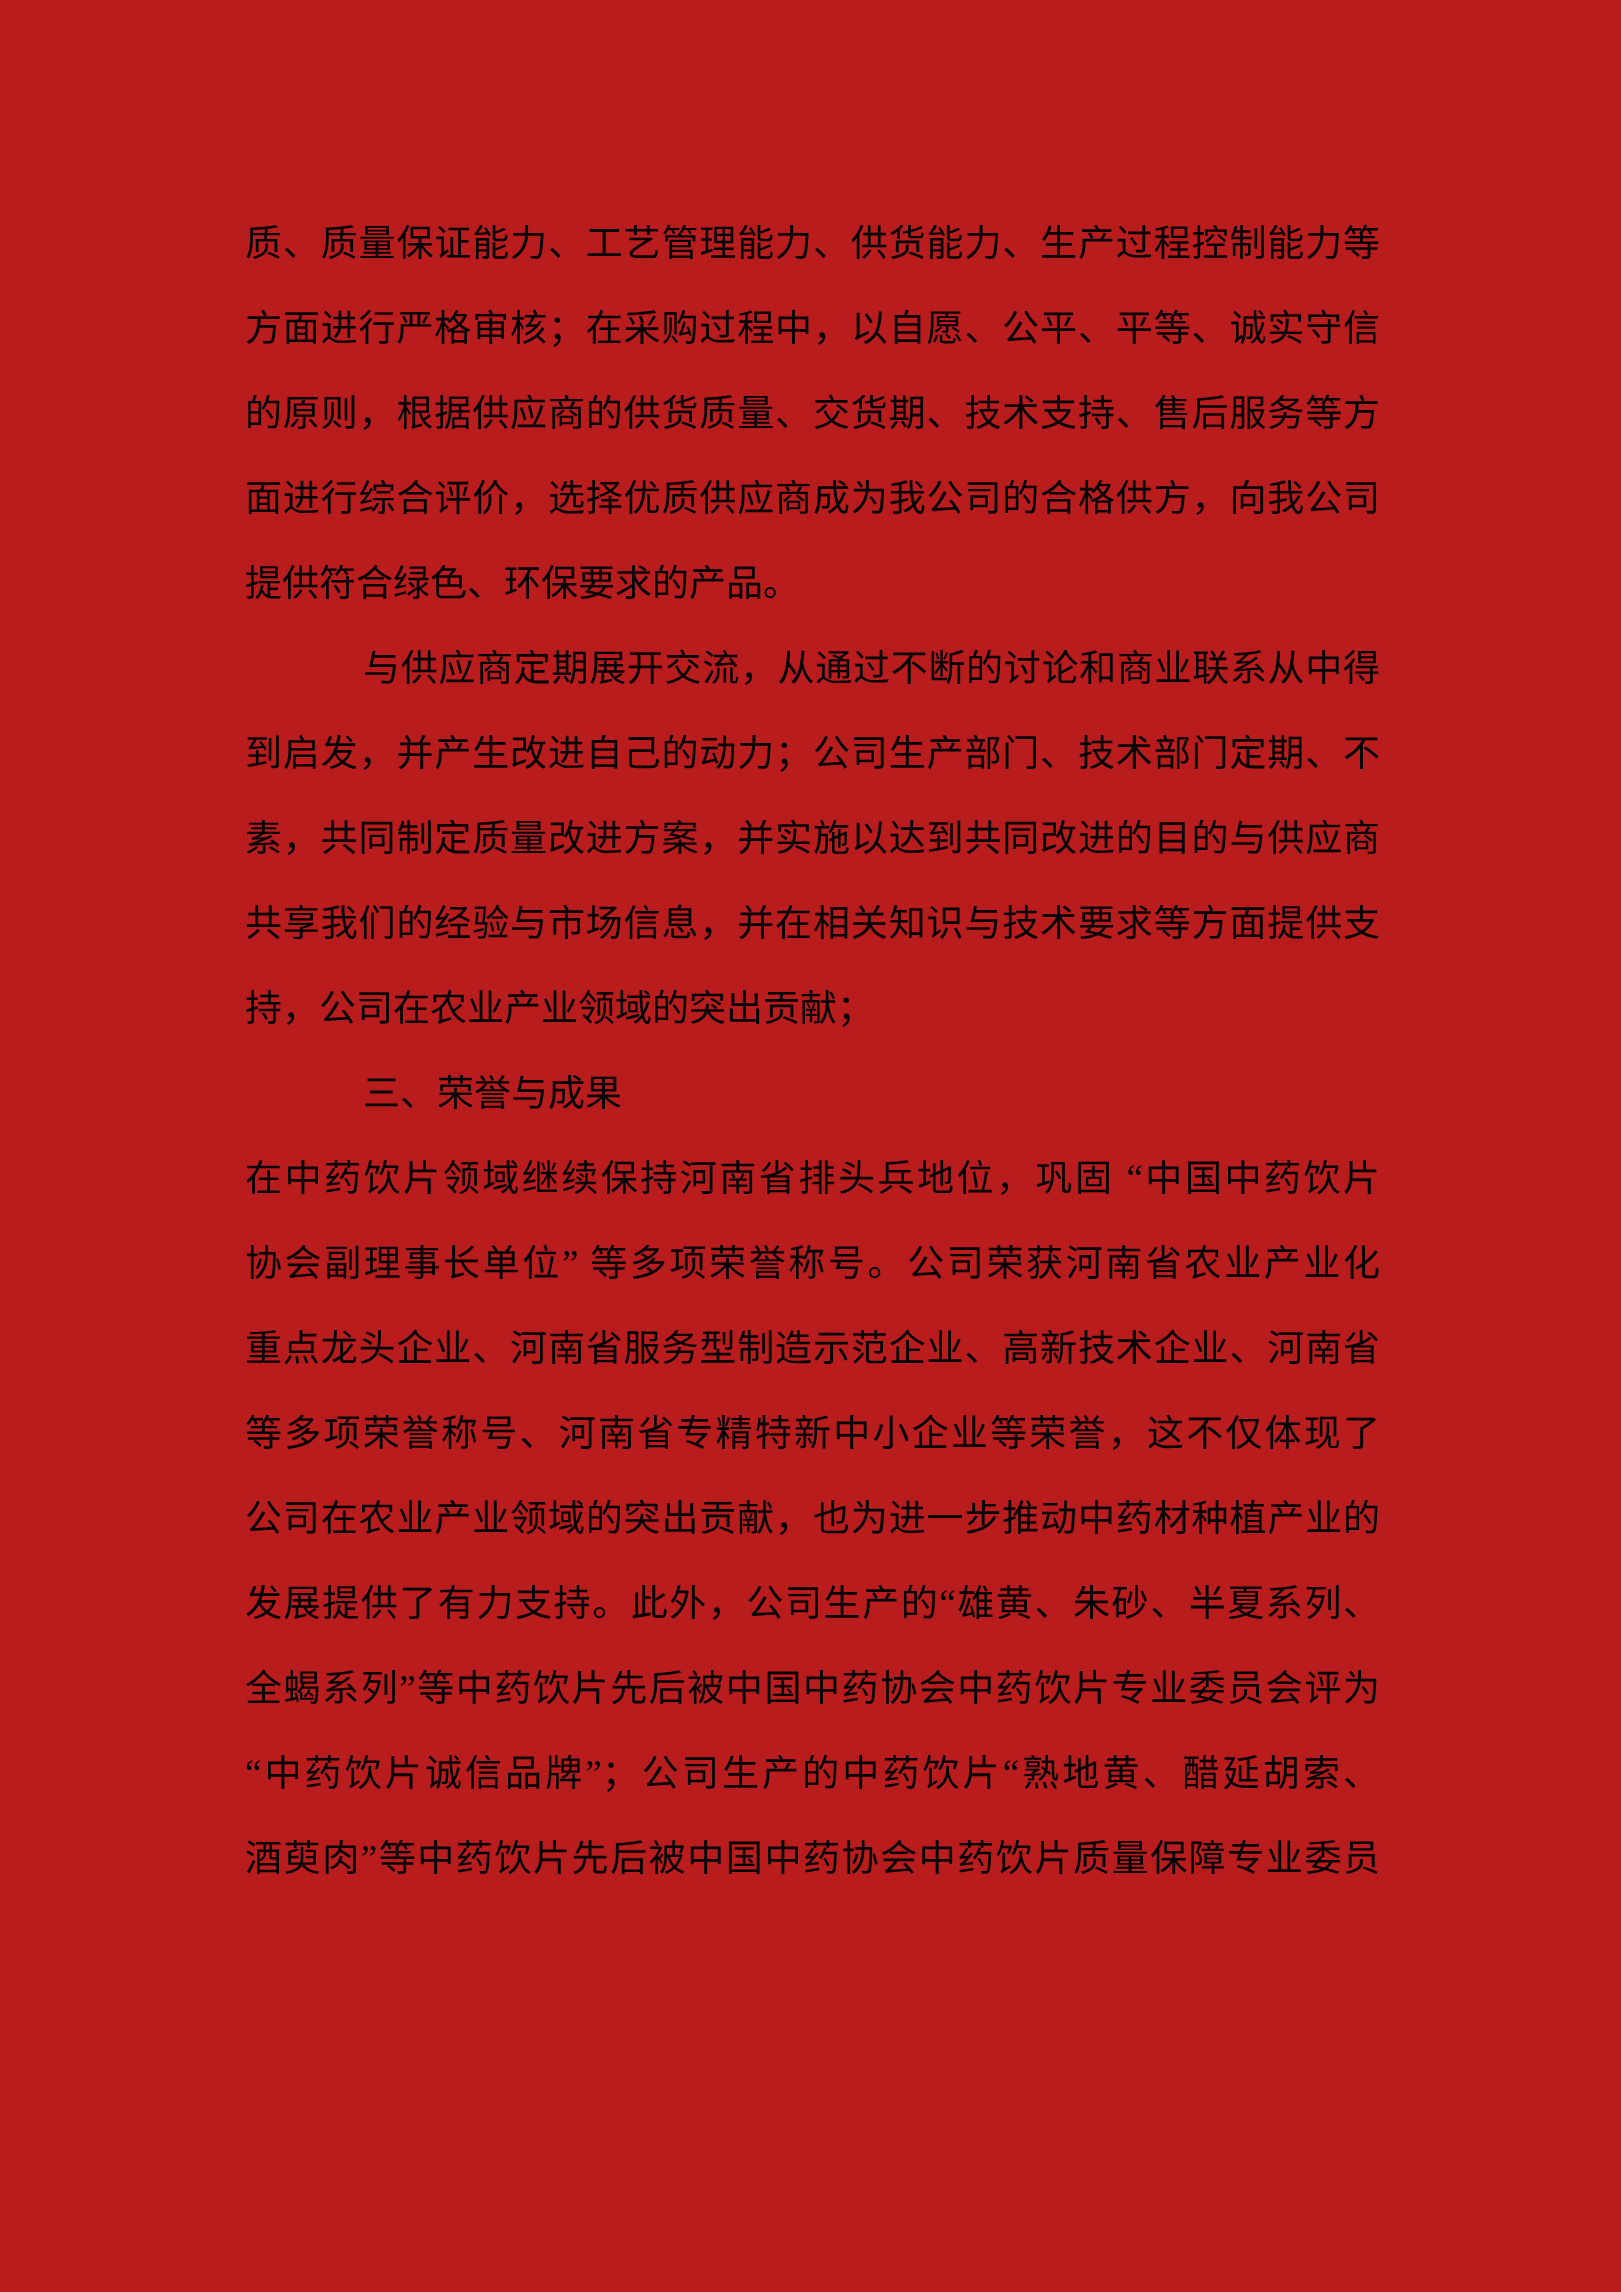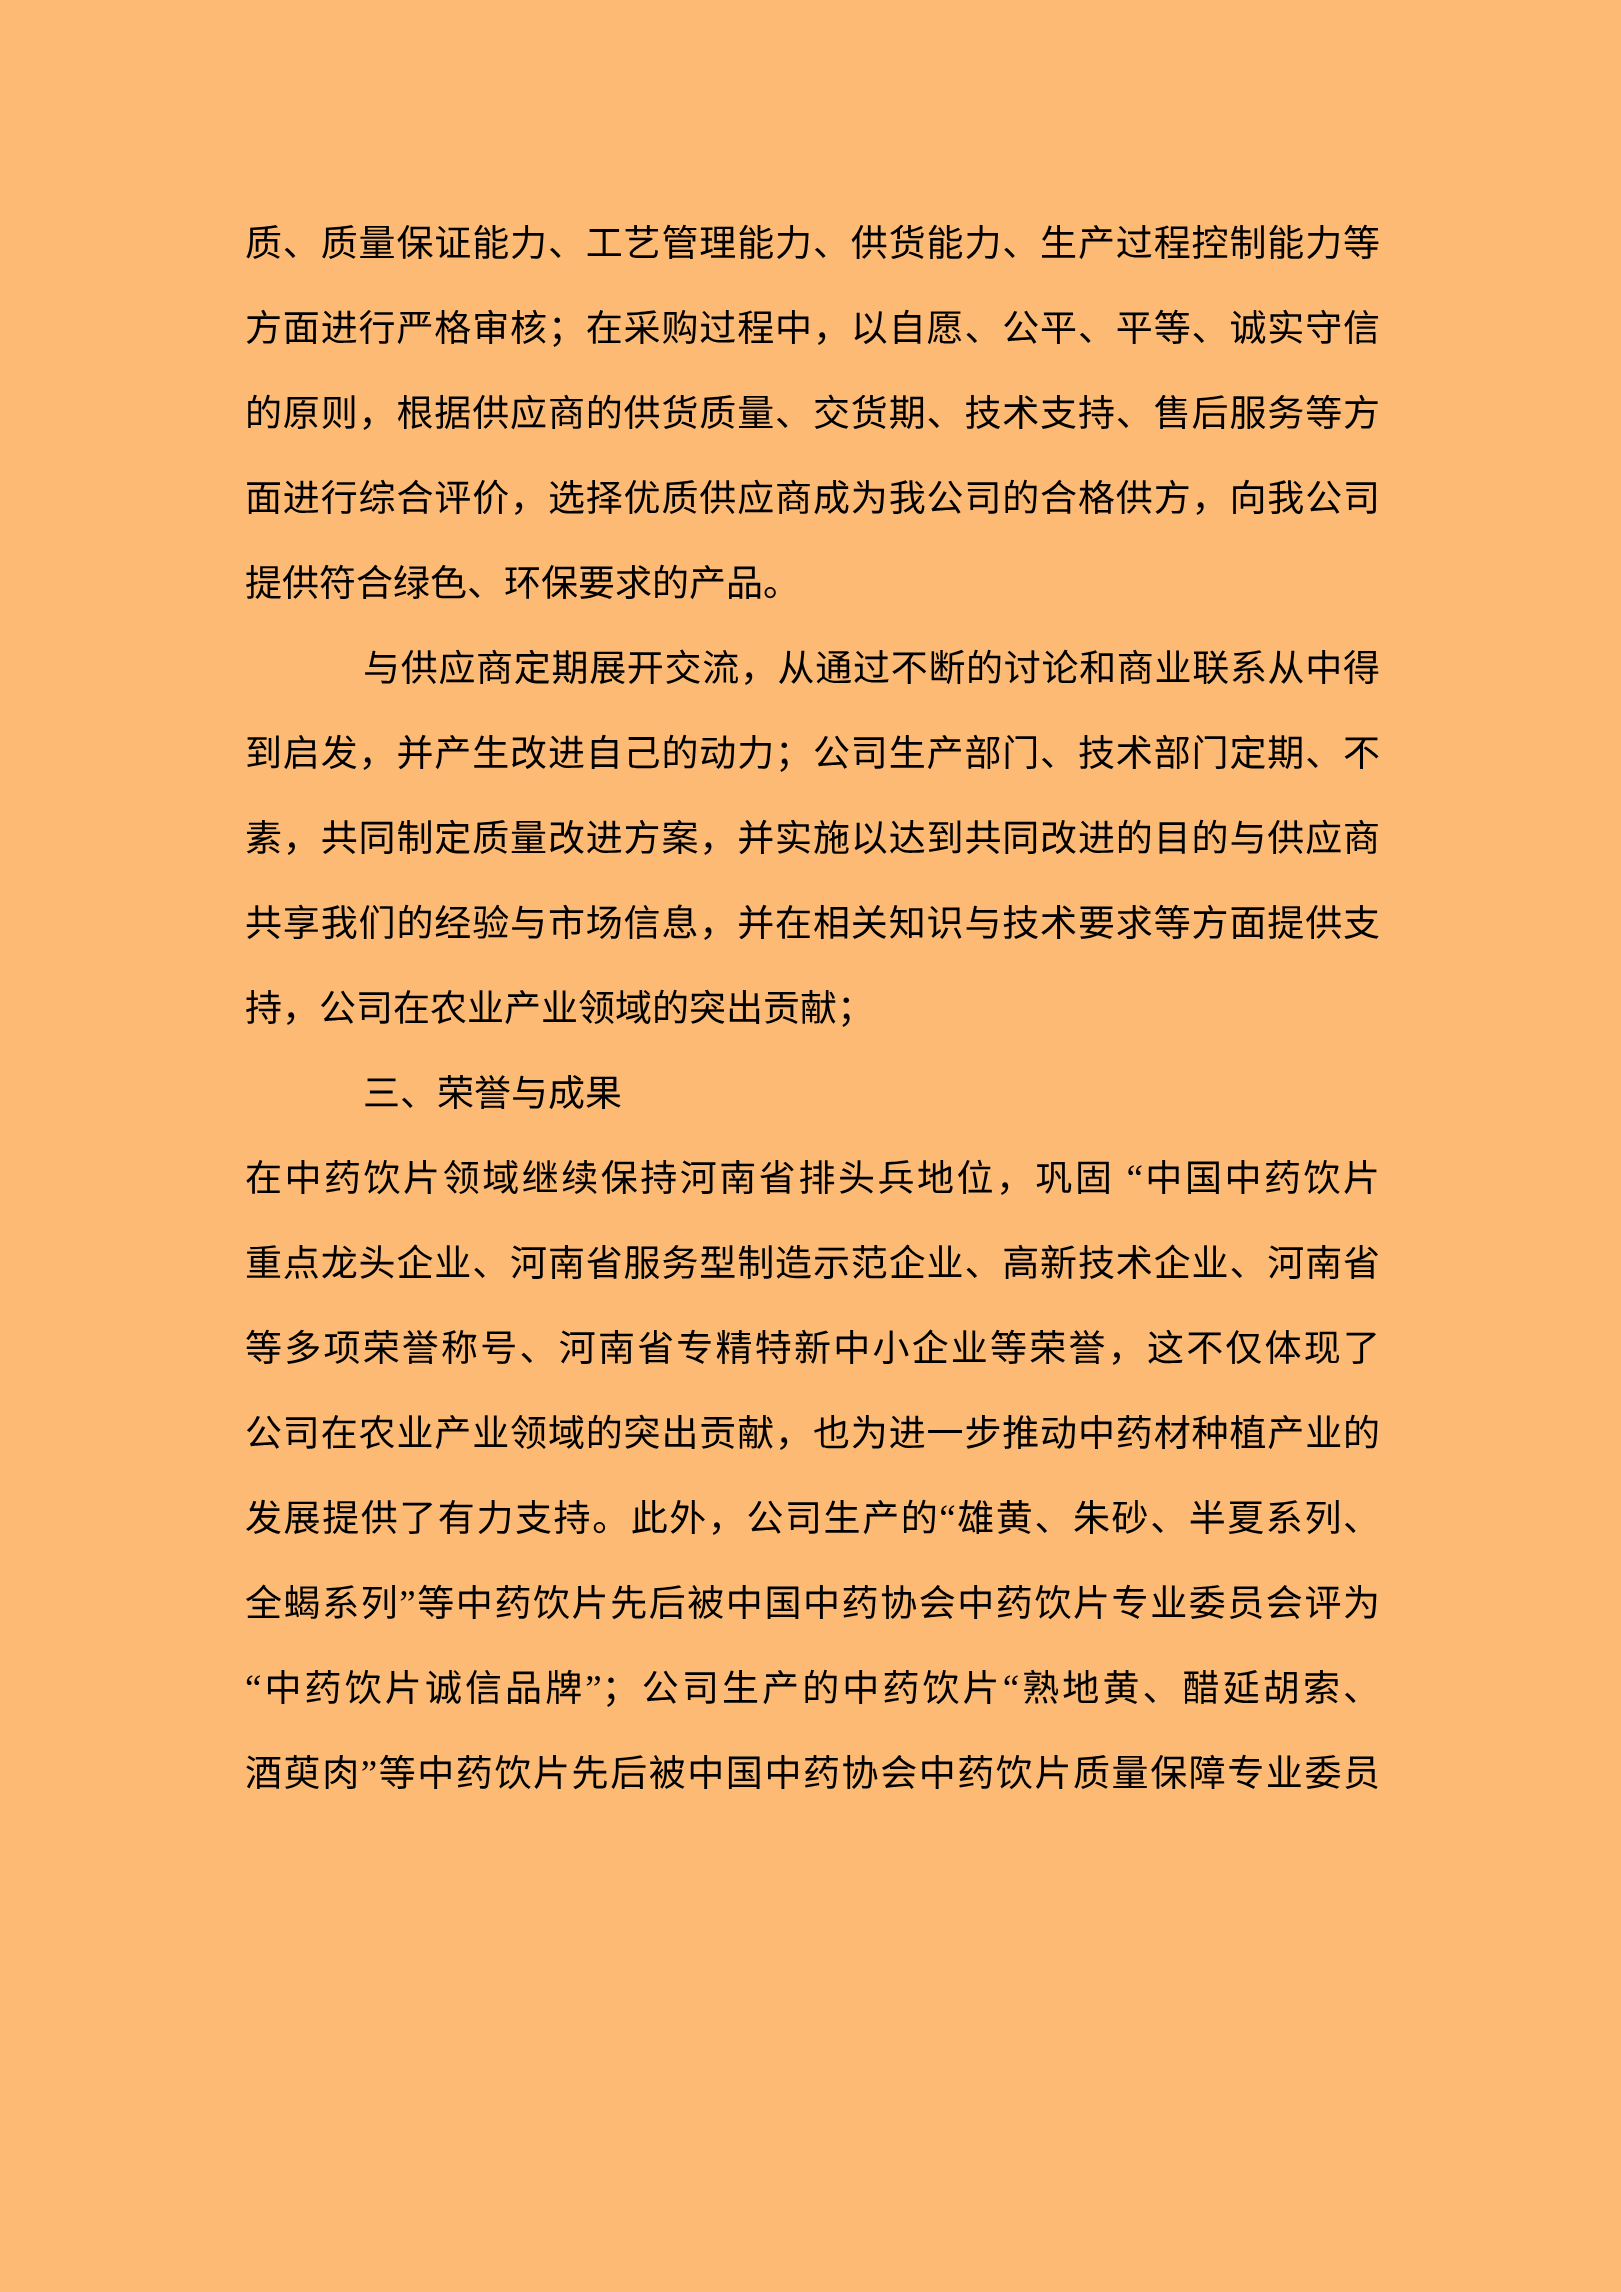--- a/index.html
+++ b/index.html
@@ -4,21 +4,21 @@
 <style>
   html, body {
     margin: 0;
     padding: 0;
     background: #ffffff;
   }
   .page {
     position: relative;
     width: 1621px;
     height: 2293px;
-    background: #fdba74;
+    background: #b91c1c;
     overflow: hidden;
     font-family: "Liberation Serif", "DejaVu Serif", serif;
     color: #000000;
   }
   .text-block {
     position: absolute;
     left: 245px;
     top: 201px;
     width: 1135px;
   }
@@ -49,20 +49,21 @@
     <div class="line justify">的原则，根据供应商的供货质量、交货期、技术支持、售后服务等方</div>
     <div class="line justify">面进行综合评价，选择优质供应商成为我公司的合格供方，向我公司</div>
     <div class="line">提供符合绿色、环保要求的产品。</div>
     <div class="line justify indent">与供应商定期展开交流，从通过不断的讨论和商业联系从中得</div>
     <div class="line justify">到启发，并产生改进自己的动力；公司生产部门、技术部门定期、不</div>
     <div class="line justify">素，共同制定质量改进方案，并实施以达到共同改进的目的与供应商</div>
     <div class="line justify">共享我们的经验与市场信息，并在相关知识与技术要求等方面提供支</div>
     <div class="line">持，公司在农业产业领域的突出贡献；</div>
     <div class="line indent">三、荣誉与成果</div>
     <div class="line justify">在中药饮片领域继续保持河南省排头兵地位，巩固 “中国中药饮片</div>
+    <div class="line justify">协会副理事长单位” 等多项荣誉称号。公司荣获河南省农业产业化</div>
     <div class="line justify">重点龙头企业、河南省服务型制造示范企业、高新技术企业、河南省</div>
     <div class="line justify">等多项荣誉称号、河南省专精特新中小企业等荣誉，这不仅体现了</div>
     <div class="line justify">公司在农业产业领域的突出贡献，也为进一步推动中药材种植产业的</div>
     <div class="line justify">发展提供了有力支持。此外，公司生产的“雄黄、朱砂、半夏系列、</div>
     <div class="line justify">全蝎系列”等中药饮片先后被中国中药协会中药饮片专业委员会评为</div>
     <div class="line justify">“中药饮片诚信品牌”；公司生产的中药饮片“熟地黄、醋延胡索、</div>
     <div class="line justify">酒萸肉”等中药饮片先后被中国中药协会中药饮片质量保障专业委员</div>
   </div>
 </div>
 

